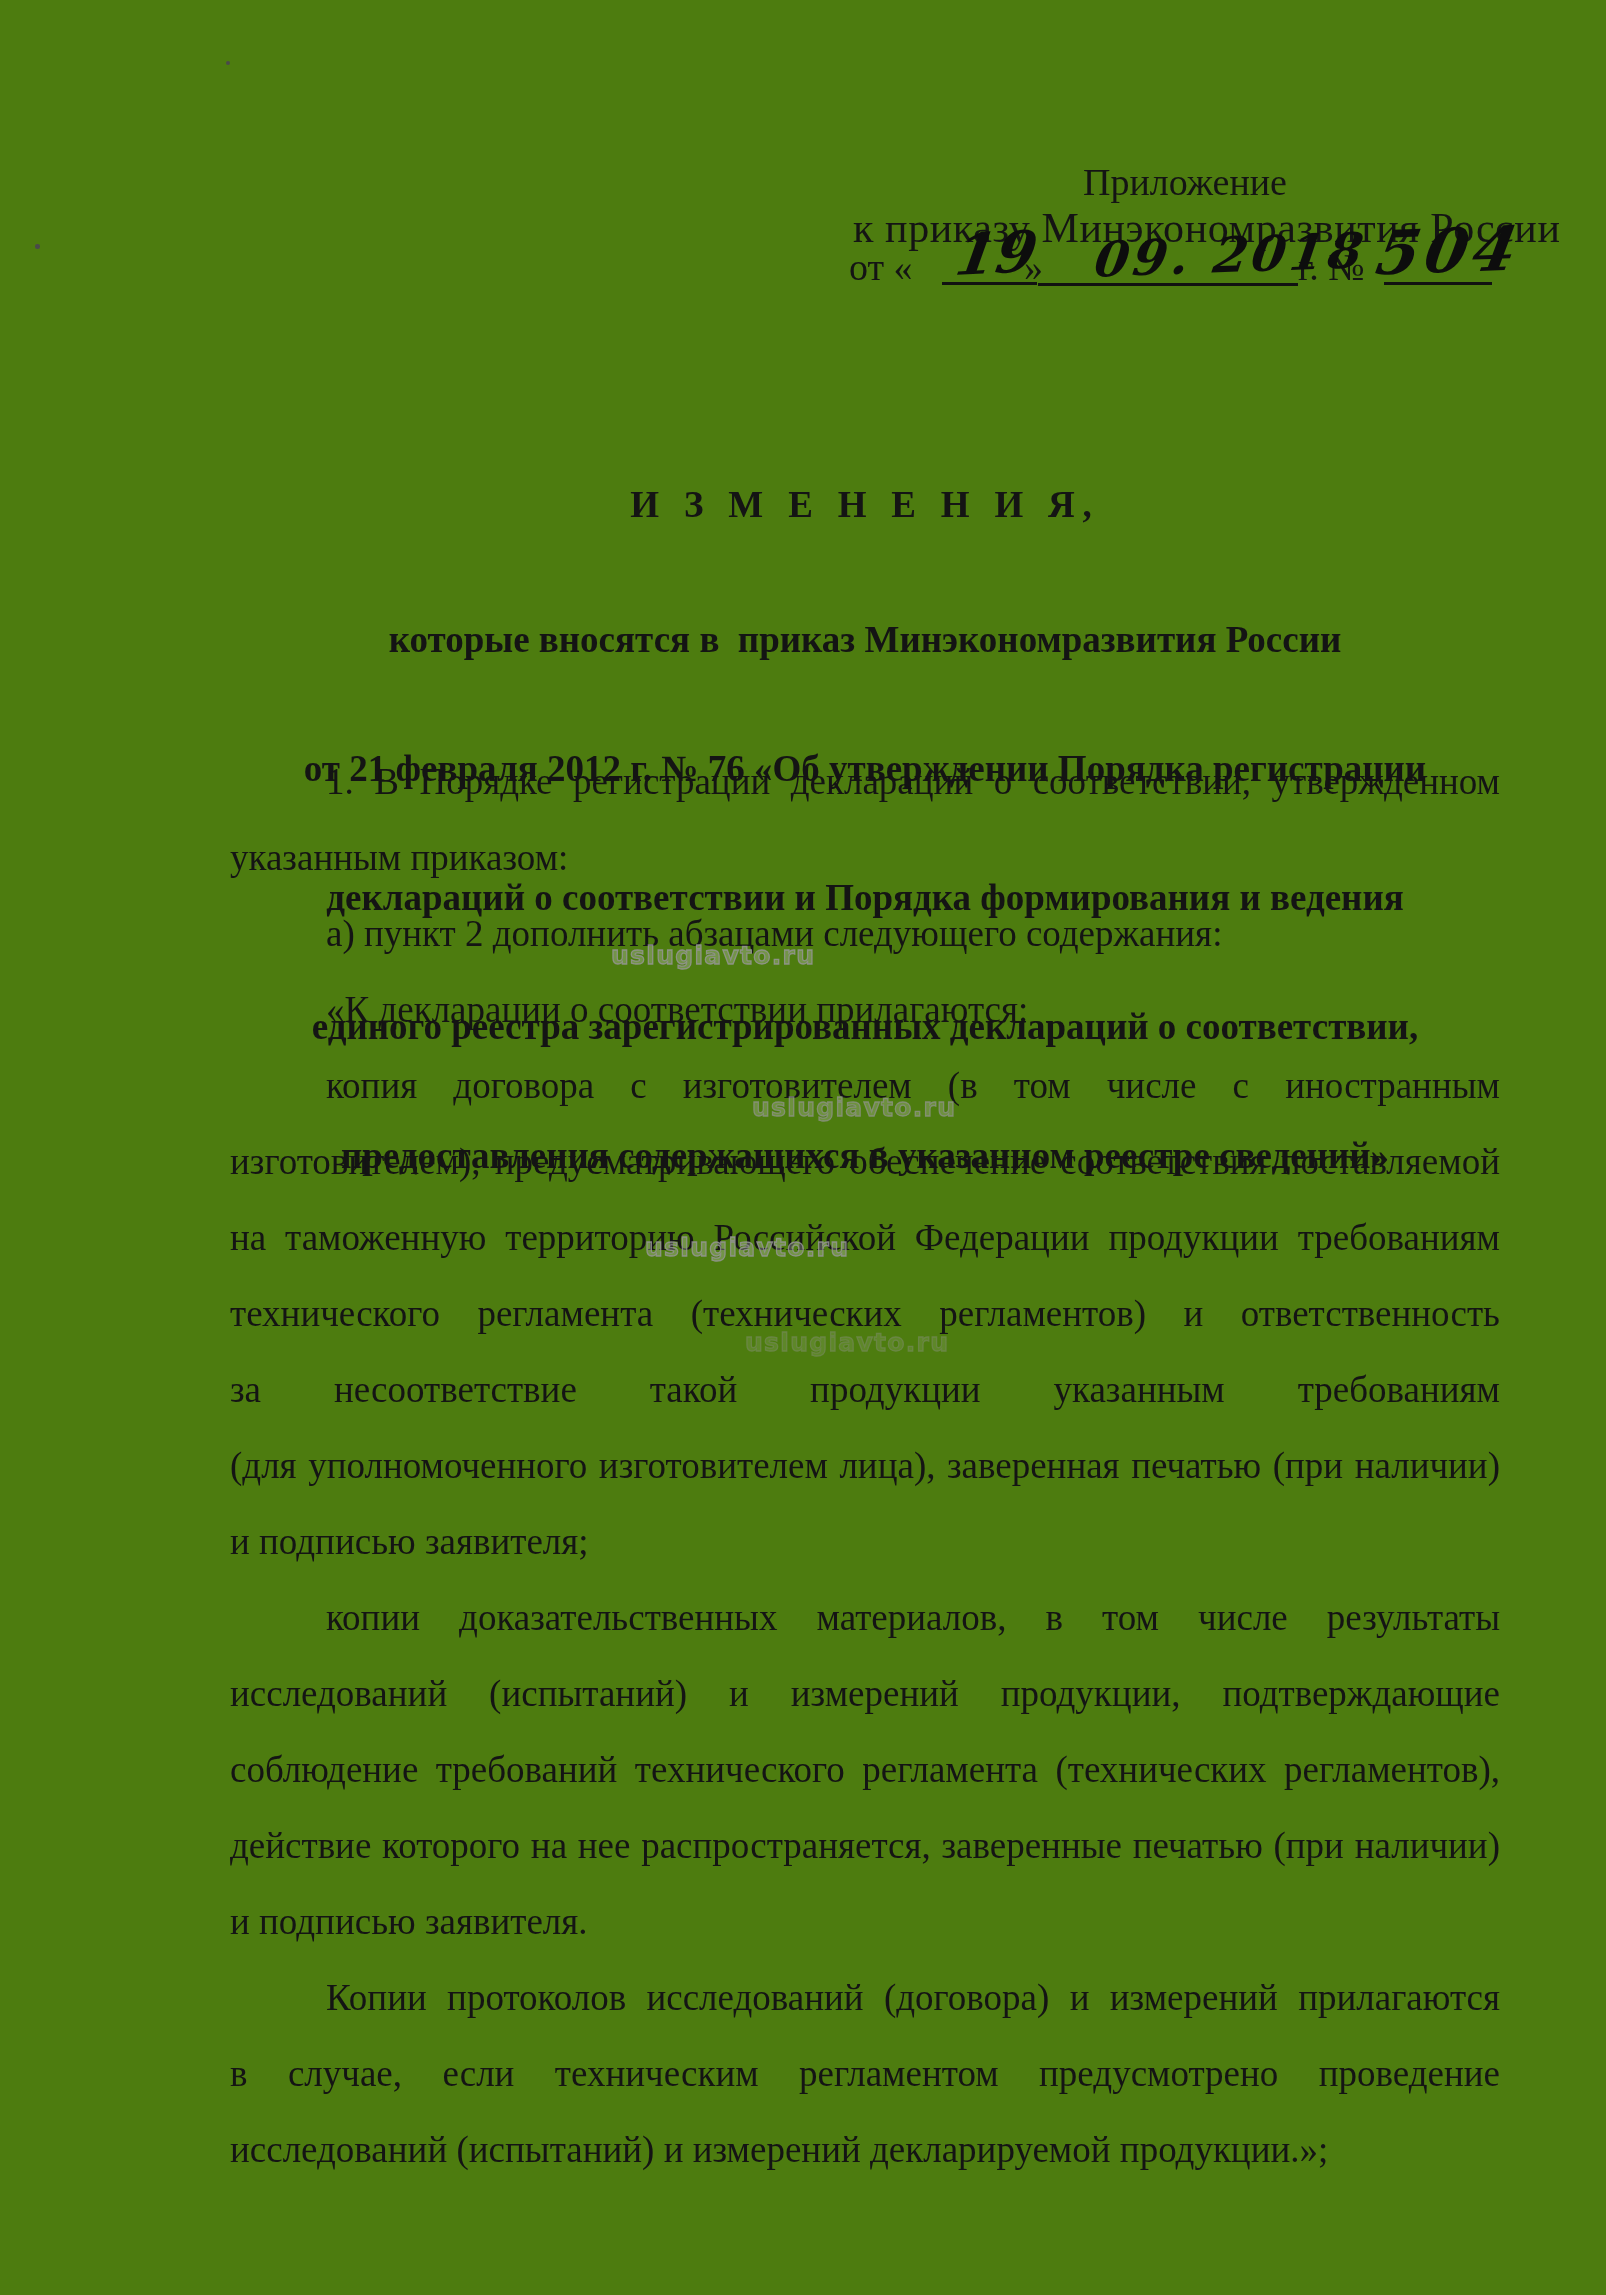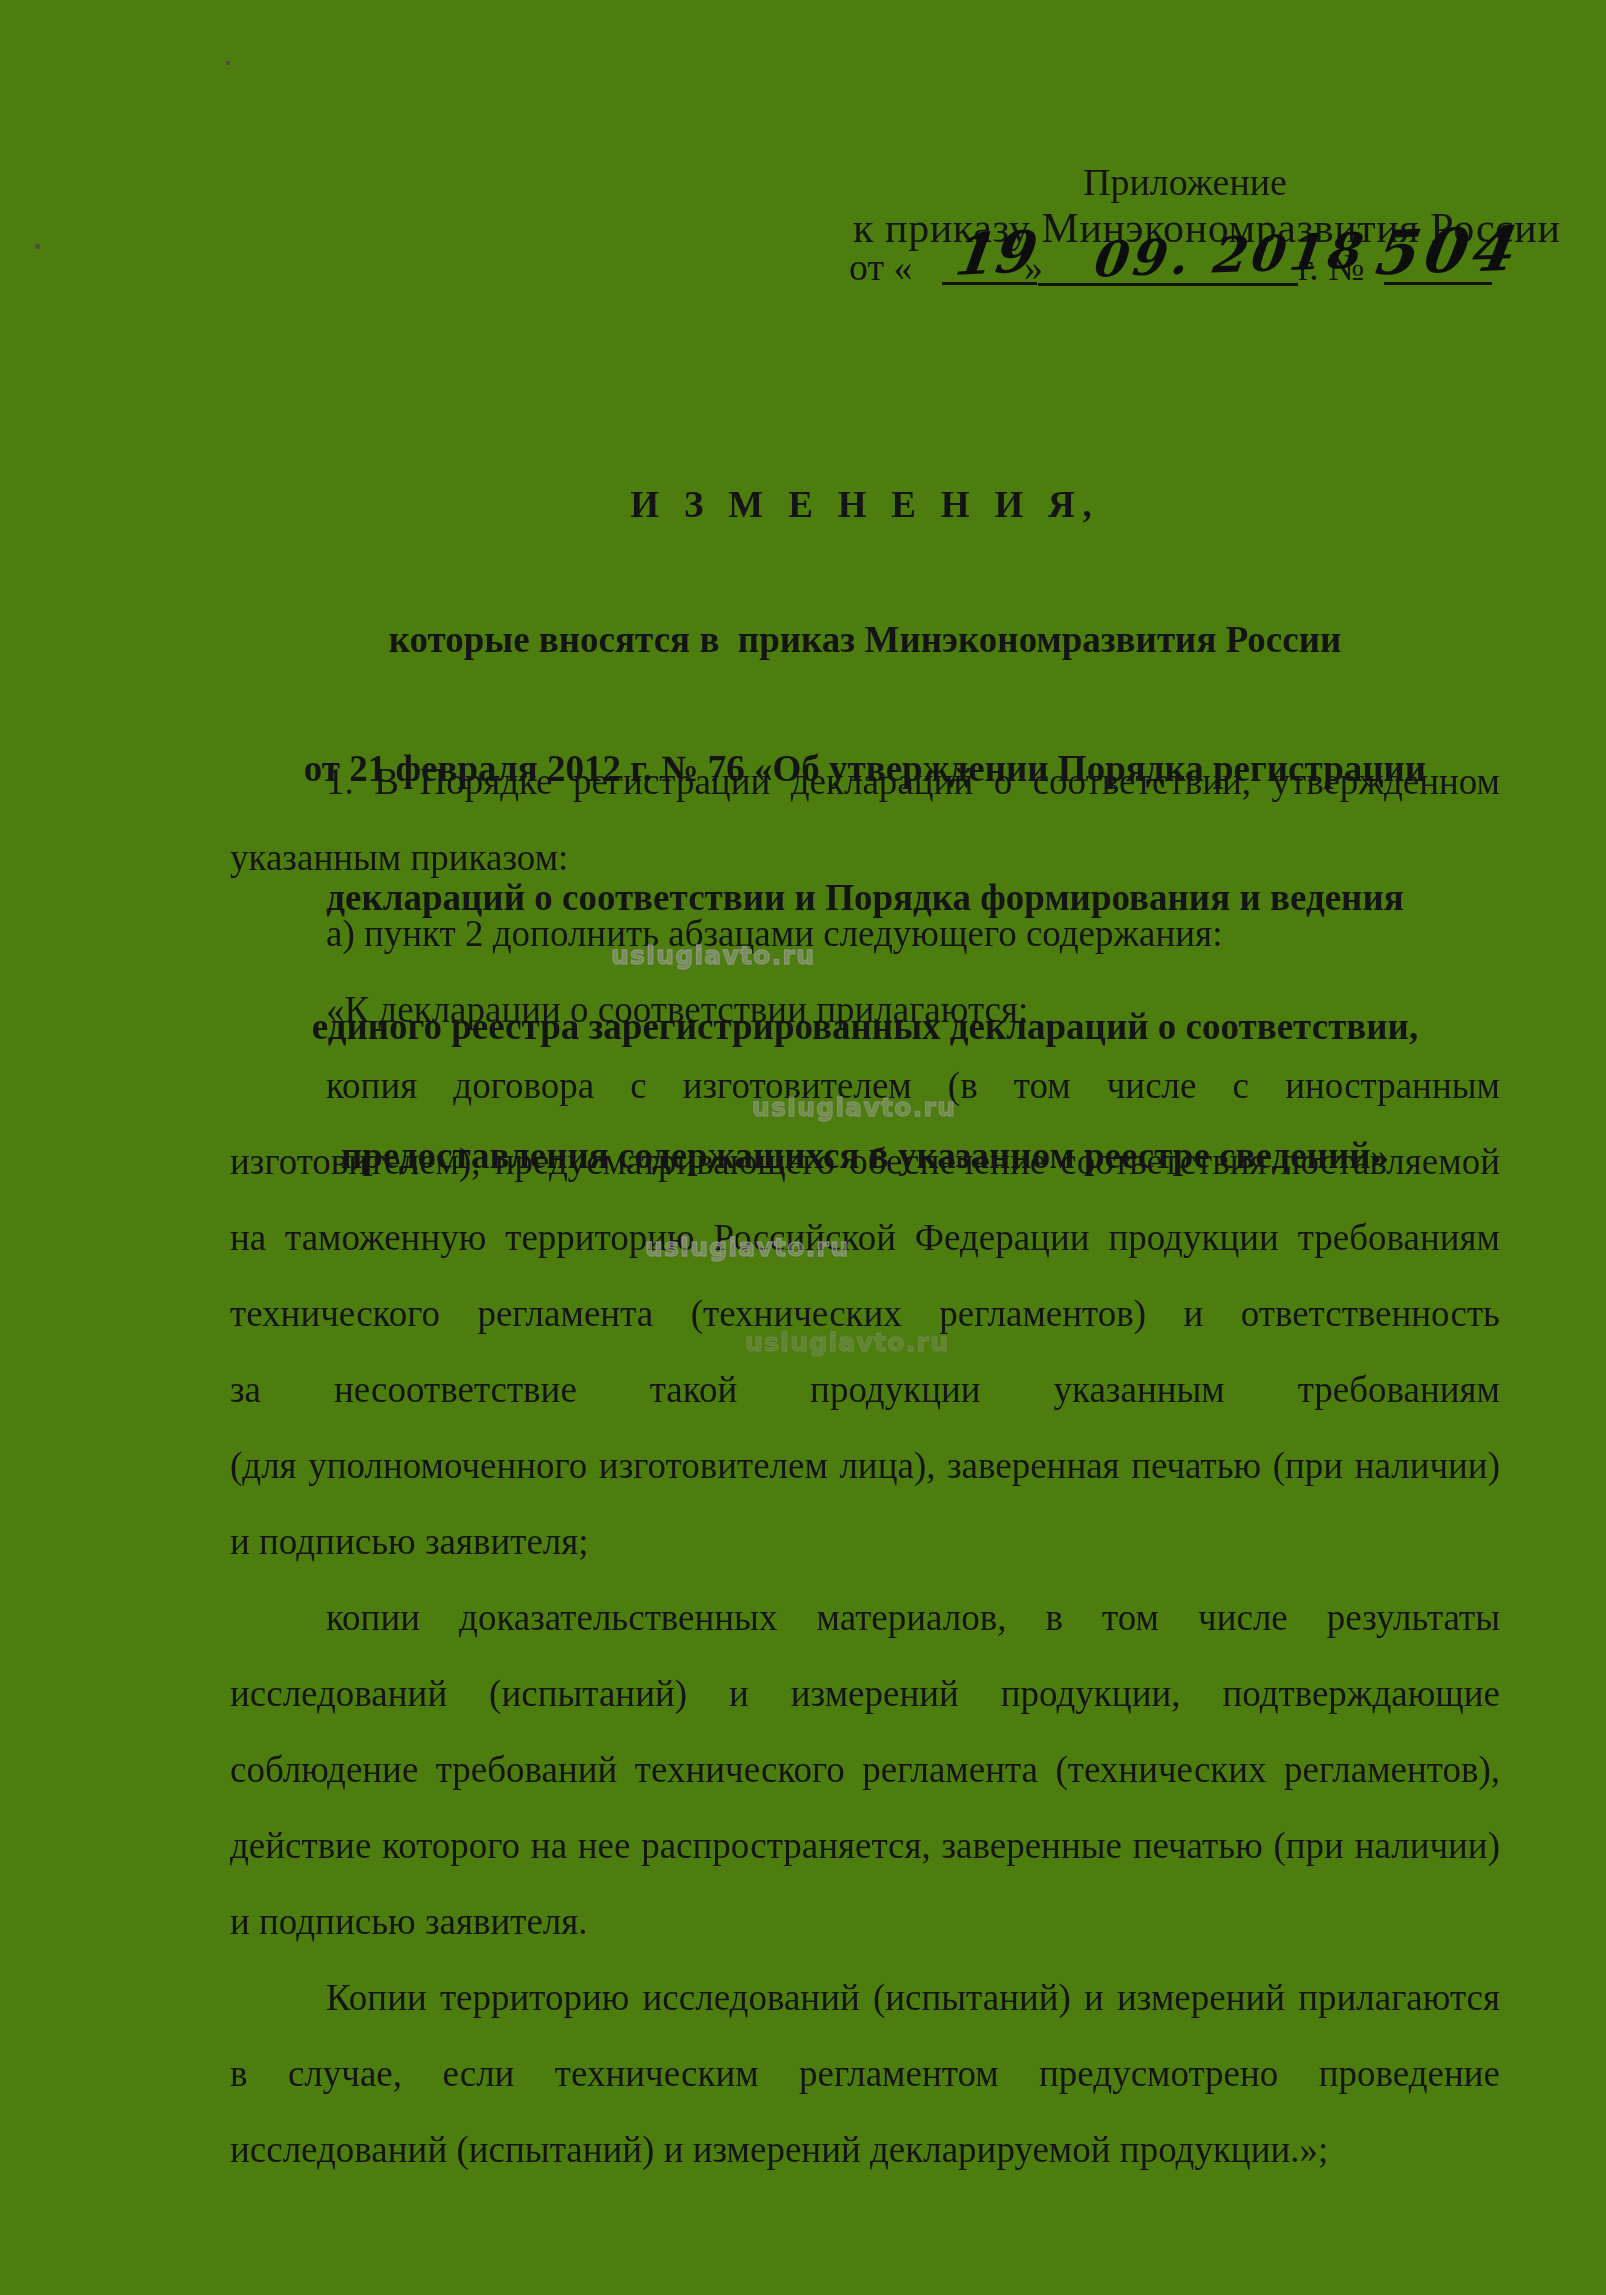--- a/index.html
+++ b/index.html
@@ -115,21 +115,21 @@
     <div class="ln jf">на таможенную территорию Российской Федерации продукции требованиям</div>
     <div class="ln jf">технического регламента (технических регламентов) и ответственность</div>
     <div class="ln jf">за несоответствие такой продукции указанным требованиям</div>
     <div class="ln jf">(для уполномоченного изготовителем лица), заверенная печатью (при наличии)</div>
     <div class="ln pl">и подписью заявителя;</div>
     <div class="ln jf ind">копии доказательственных материалов, в том числе результаты</div>
     <div class="ln jf">исследований (испытаний) и измерений продукции, подтверждающие</div>
     <div class="ln jf">соблюдение требований технического регламента (технических регламентов),</div>
     <div class="ln jf">действие которого на нее распространяется, заверенные печатью (при наличии)</div>
     <div class="ln pl">и подписью заявителя.</div>
-    <div class="ln jf ind">Копии территорию исследований (испытаний) и измерений прилагаются</div>
+    <div class="ln jf ind">Копии протоколов исследований (договора) и измерений прилагаются</div>
     <div class="ln jf">в случае, если техническим регламентом предусмотрено проведение</div>
     <div class="ln pl">исследований (испытаний) и измерений декларируемой продукции.»;</div>
   </div>
 
   <div class="wm wm1">uslugiavto.ru</div>
   <div class="wm wm2">uslugiavto.ru</div>
   <div class="wm wm3">uslugiavto.ru</div>
   <div class="wm wm4">uslugiavto.ru</div>
 
 </div>

